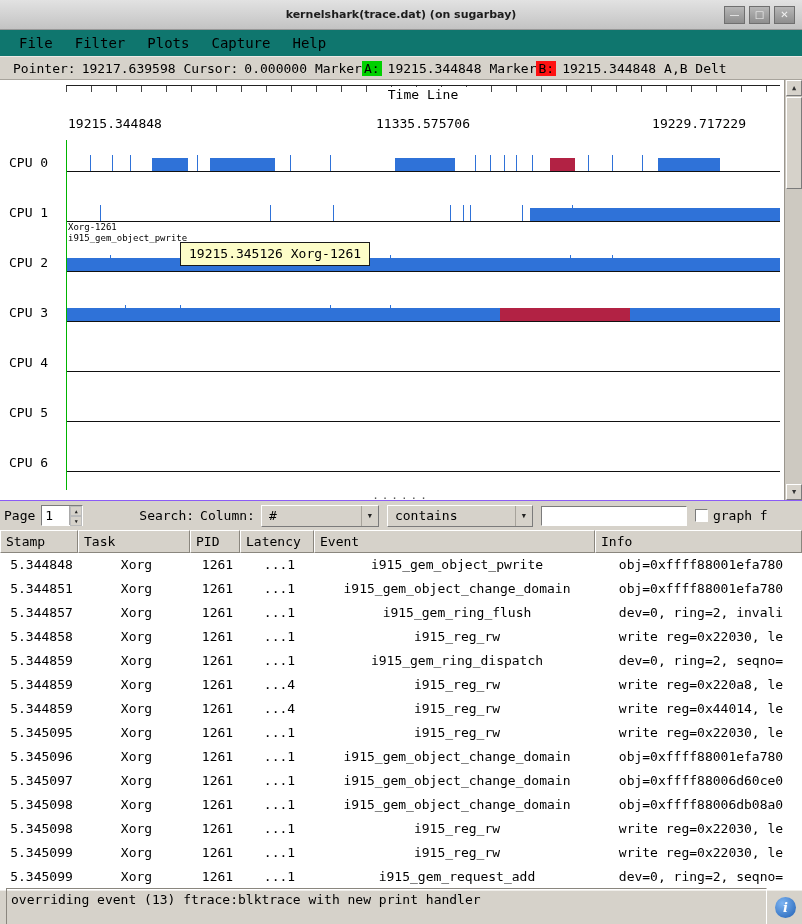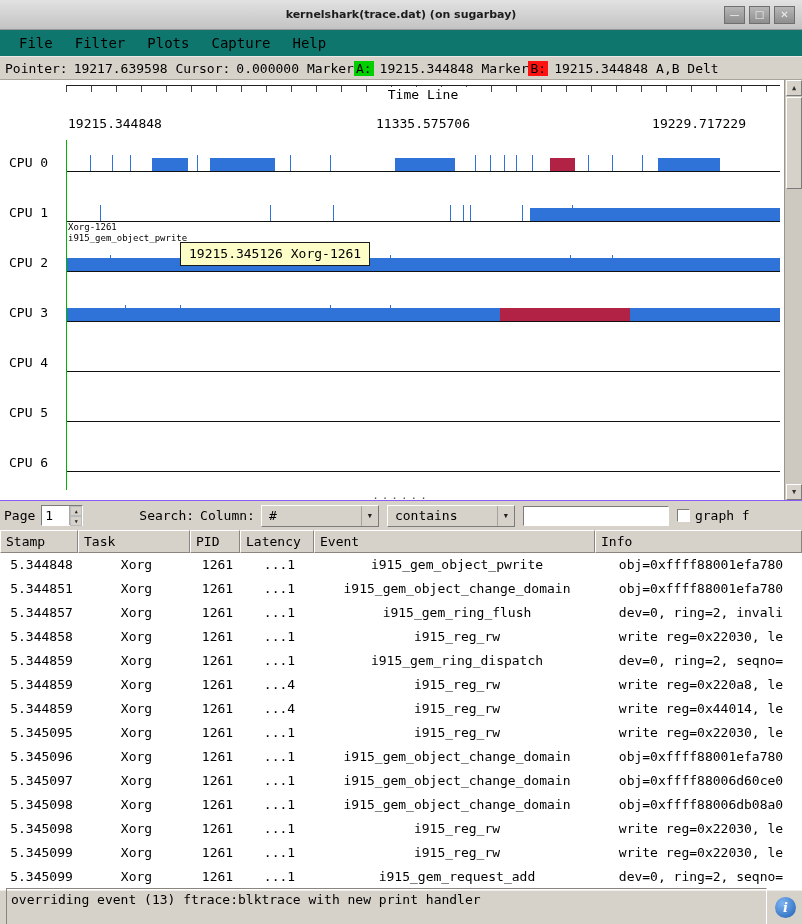--- a/index.html
+++ b/index.html
@@ -18,21 +18,21 @@
   .titlebar { height:30px; background:linear-gradient(#e2e2e2,#c3c3c3); border-bottom:1px solid #979797; display:flex; align-items:center; position:relative; flex:0 0 30px;}
   .title { flex:1; text-align:center; font-family:"DejaVu Sans", sans-serif; font-weight:bold; font-size:11px; color:#1c1c1c; }
   .winbtns { position:absolute; right:7px; top:6px; display:flex; gap:4px; }
   .winbtn { width:21px; height:18px; background:linear-gradient(#b7b7b7,#8e8e8e); border:1px solid #6f6f6f; color:#f0f0f0; font-size:10px; line-height:16px; text-align:center; font-family:"DejaVu Sans", sans-serif; }
 
   
   .menubar { height:26px; flex:0 0 26px; display:flex; align-items:center; padding-left:8px; background:#0f766e; }
   .menu-item { padding:4px 11px; font-size:14px; }
 
   
-  .pointerbar { height:24px; flex:0 0 24px; background:#d6d2ca; border-top:1px solid #eceae6; border-bottom:1px solid #a8a49c; display:flex; align-items:center; padding-left:5px; white-space:pre; overflow:hidden; }
+  .pointerbar { height:24px; flex:0 0 24px; background:#d6d2ca; border-top:1px solid #eceae6; border-bottom:1px solid #a8a49c; display:flex; align-items:center; padding-left:13px; white-space:pre; overflow:hidden; }
   .pseg { margin-right:8px; }
   .pseg.tight { margin-right:0; }
   .marker-a { background:#00d000; padding:0 2px; margin-right:6px; }
   .marker-b { background:#ff1212; padding:0 2px; margin-right:6px; }
 
   
   .timeline { height:420px; flex:0 0 420px; background:#fff; position:relative; overflow:hidden; }
   .plot-topline { position:absolute; top:5px; left:66px; width:714px; height:1px; background:#222; }
   .plot-ruler { position:absolute; top:6px; left:66px; width:714px; height:6px;
     background:repeating-linear-gradient(to right,#444 0 1px, transparent 1px 25px); }
@@ -69,21 +69,21 @@
   
   .controls { height:30px; flex:0 0 30px; background:#d6d2ca; display:flex; align-items:center; padding-left:4px; overflow:hidden; white-space:nowrap; border-top:1px solid #8b5cf6; }
   .ctl-label { margin-right:6px; }
   .spinner { width:42px; height:21px; background:#fff; border:1px solid; border-color:#7b7b7b #fff #fff #7b7b7b; display:flex; }
   .spin-value { flex:1; padding-left:3px; line-height:19px; }
   .spin-btns { width:13px; display:flex; flex-direction:column; border-left:1px solid #aaa; }
   .spin-btn { flex:1; background:#d6d2ca; font-size:5px; line-height:8px; text-align:center; color:#222; border:1px solid #bbb; }
   .gap-search { margin-left:56px; }
   .combo { height:22px; background:#d6d2ca; border:1px solid; border-color:#fff #7b7b7b #7b7b7b #fff; display:flex; align-items:center; padding-left:7px; margin-right:8px; }
   .combo-col { width:118px; }
-  .combo-match { width:128px; }
+  .combo-match { width:146px; }
   .combo-arrow { margin-left:auto; width:17px; align-self:stretch; display:flex; align-items:center; justify-content:center; border-left:1px solid #a7a39b; font-size:7px; color:#222; }
   .text-input { width:146px; height:20px; background:#fff; border:1px solid; border-color:#7b7b7b #fff #fff #7b7b7b; margin-right:8px; font-family:inherit; font-size:13px; padding:0 3px; }
   .checkbox { width:13px; height:13px; background:#fff; border:1px solid; border-color:#7b7b7b #fff #fff #7b7b7b; margin-right:5px; flex:0 0 13px; }
 
   
   .thead { height:23px; flex:0 0 23px; display:flex; background:#d6d2ca; }
   .thcell { border-top:1px solid #fff; border-left:1px solid #fff; border-right:1px solid #8a867e; border-bottom:1px solid #8a867e; padding-left:5px; line-height:21px; overflow:hidden; white-space:nowrap; }
   .tbody { flex:1 1 auto; background:#fff; overflow:hidden; }
   .trow { height:24px; display:flex; line-height:24px;text-align:center; }
   .tcell { overflow:hidden; white-space:nowrap; padding-left:5px; }

